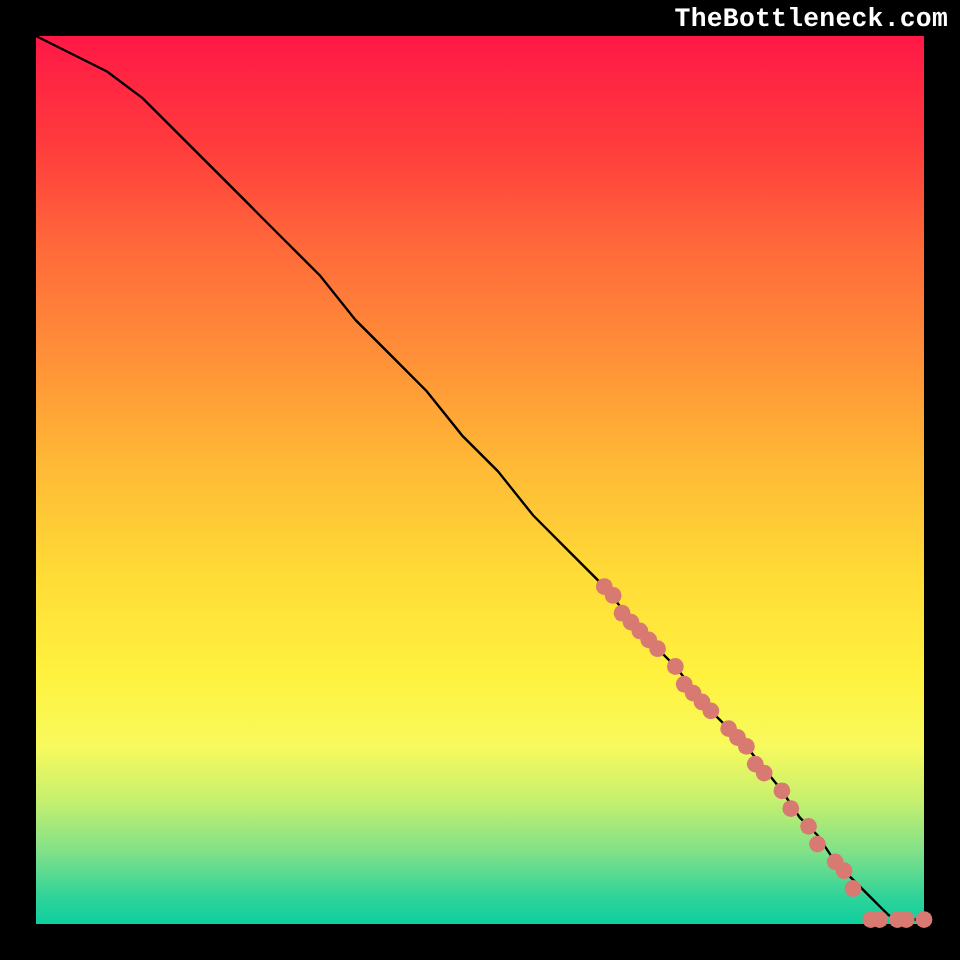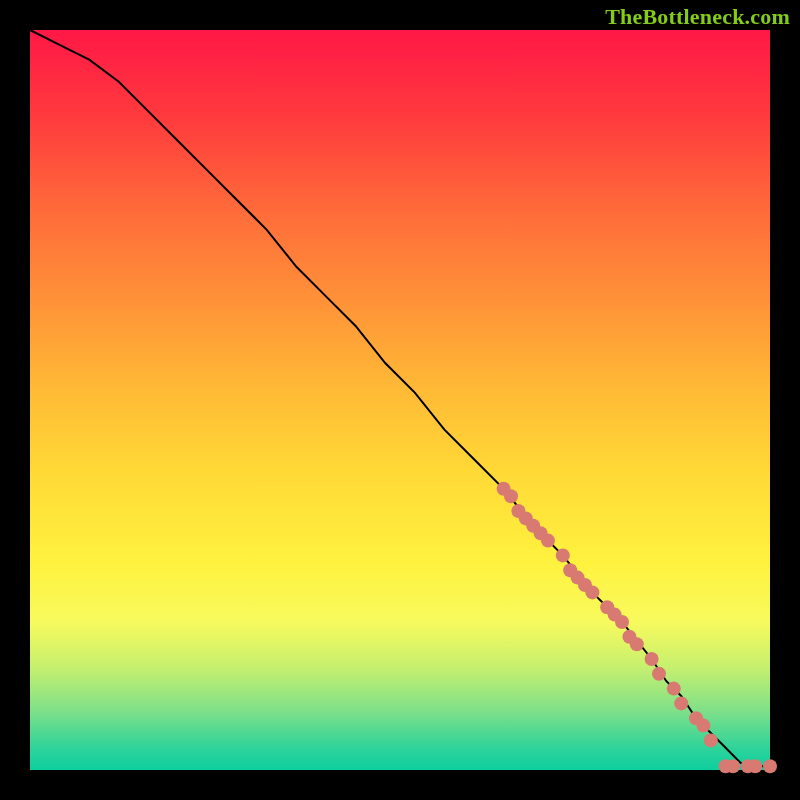--- a/index.html
+++ b/index.html
@@ -28,24 +28,24 @@
       #c7f06e 86%,
       #7fe089 92%,
       #2fd39a 97%,
       #0dcf9f 100%
     );
   }
   .watermark {
     position: absolute;
     top: 4px;
     right: 10px;
-    font-family: Liberation Serif, serif;
+    font-family: Liberation Mono, monospace;
     font-size: 22px;
     font-weight: 600;
-    color: #84cc16;
+    color: #ffffff;
     letter-spacing: 0.2px;
     user-select: none;
   }
   svg.curve {
     position: absolute;
     left: 0; top: 0;
     width: 740px; height: 740px;
     overflow: visible;
   }
   .curve-path {

